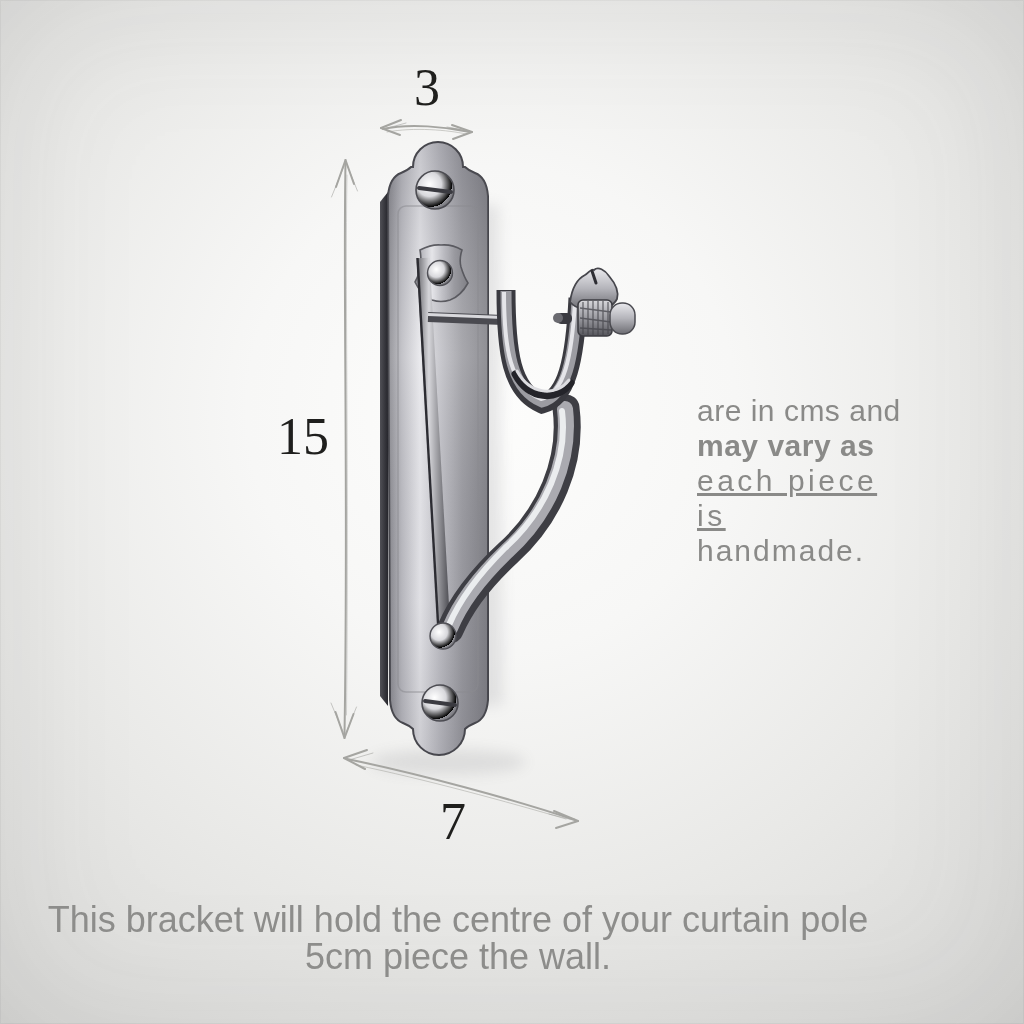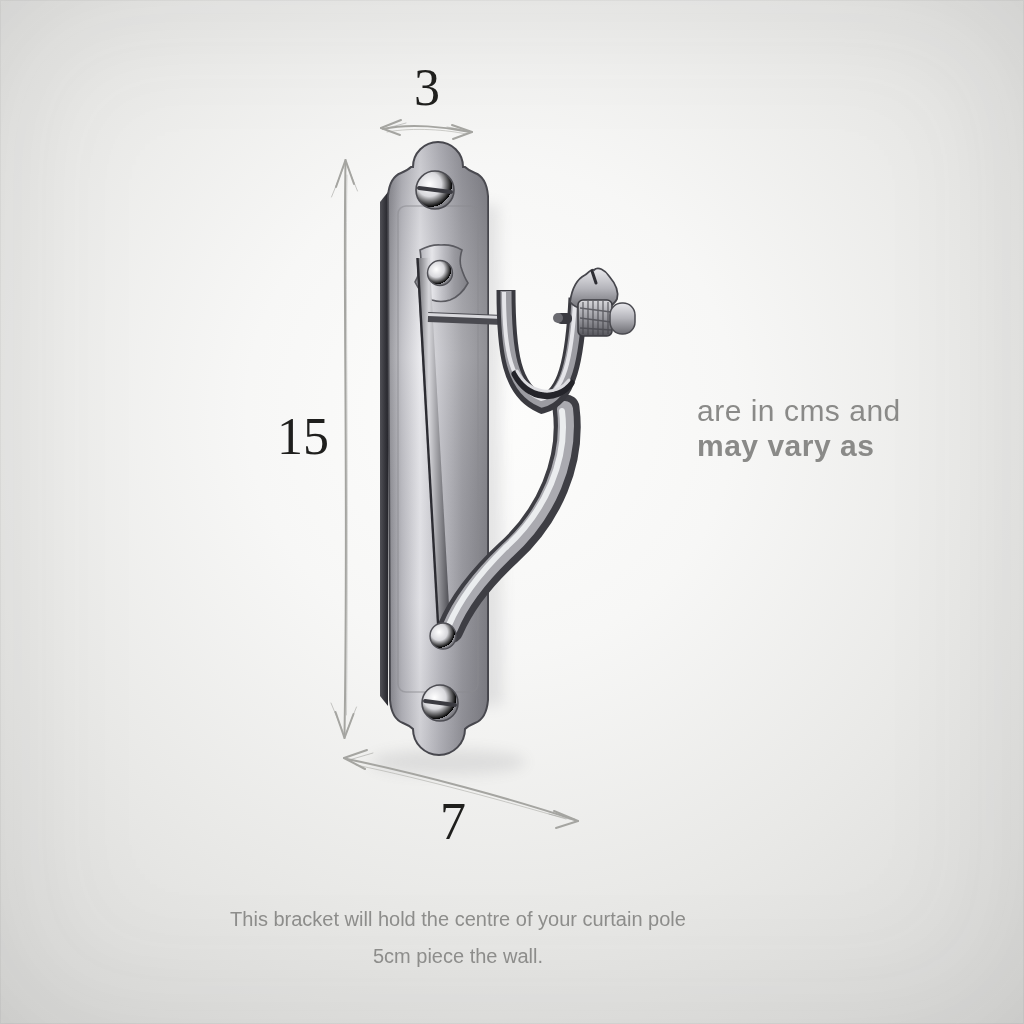--- a/index.html
+++ b/index.html
@@ -22,21 +22,21 @@
     position:absolute;left:697px;top:393px;width:210px;
     font-size:30px;line-height:35px;color:#8a8a88;text-align:left;
   }
   .note .nline:nth-child(1){letter-spacing:0.5px;}
   .note .nline:nth-child(2){letter-spacing:0.5px;font-weight:bold;}
   .note .nline:nth-child(3){letter-spacing:3.5px;text-decoration:underline;}
   .note .nline:nth-child(4){letter-spacing:2px;}
   .note .nline:nth-child(5){letter-spacing:0.5px;}
   .caption{
     position:absolute;left:0;top:901px;width:916px;text-align:center;
-    font-size:20px;line-height:37px;color:#8d8d8b;
+    font-size:36px;line-height:37px;color:#8d8d8b;
   }
 </style>
 </head>
 <body>
 
 <div class="stage">
 
   <svg class="art" viewBox="0 0 1024 1024" aria-hidden="true">
     <defs>
       <linearGradient id="plateG" x1="0" y1="0" x2="1" y2="0">
@@ -224,20 +224,22 @@
     </g>
   </svg>
 
   <div class="dim dim-w">3</div>
   <div class="dim dim-h">15</div>
   <div class="dim dim-d">7</div>
 
   <div class="note">
     <div class="nline">are in cms and</div>
     <div class="nline">may vary as</div>
+    <div class="nline">each piece is</div>
+    <div class="nline">handmade.</div>
   </div>
 
   <div class="caption">
     <div>This bracket will hold the centre of your curtain pole</div>
     <div>5cm piece the wall.</div>
   </div>
 
 </div>
 
 </body></html>

